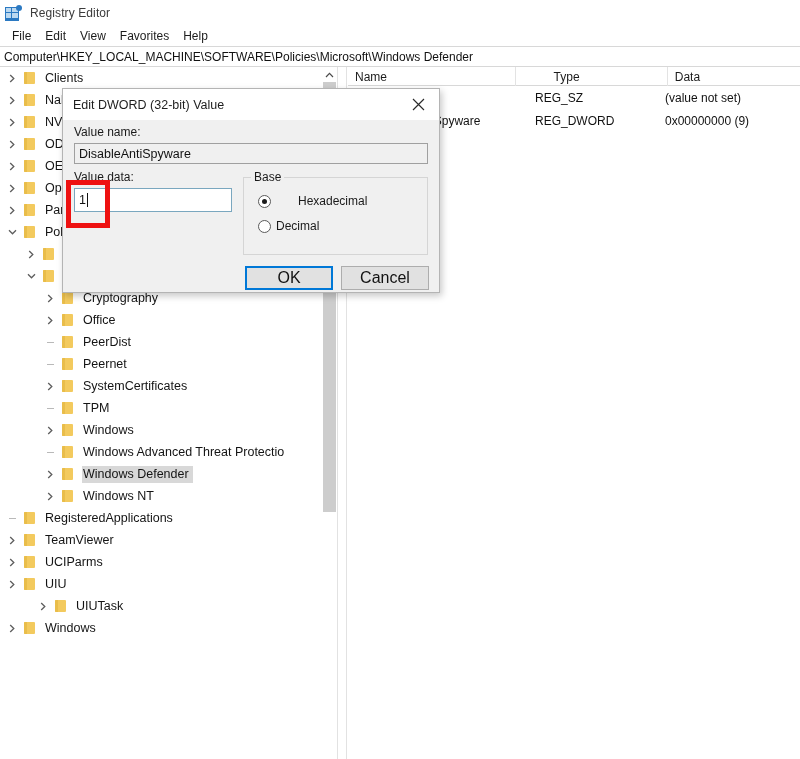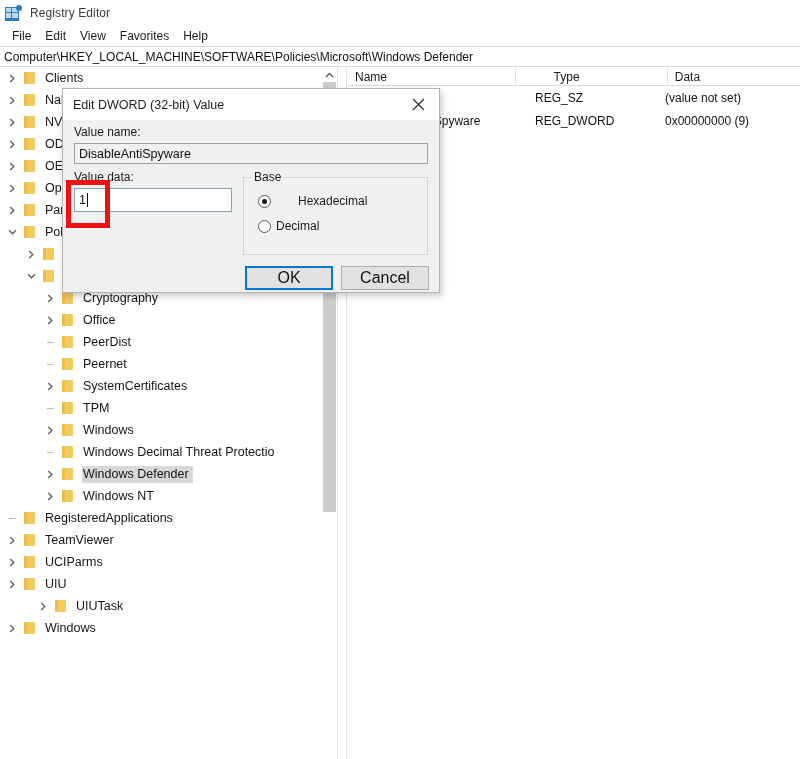--- a/index.html
+++ b/index.html
@@ -604,21 +604,21 @@
             <span class="lbl">Windows</span>
           </div>
           <div class="tree-row" style="padding-left: 42px;">
             <span class="leaf-dash">
               <i></i>
             </span>
             <span class="folder">
               <span class="fb"></span>
               <span class="fl"></span>
             </span>
-            <span class="lbl">Windows Decimal Threat Protectio</span>
+            <span class="lbl">Windows Advanced Threat Protectio</span>
           </div>
           <div class="tree-row selected" style="padding-left: 42px;">
             <span class="chev">
               <svg width="6" height="9" viewBox="0 0 6 9">
                 <path d="M1.2 1 L4.8 4.5 L1.2 8" fill="none" stroke="#5d5d5d" stroke-width="1.3"></path>
               </svg>
             </span>
             <span class="folder">
               <span class="fb"></span>
               <span class="fl"></span>

